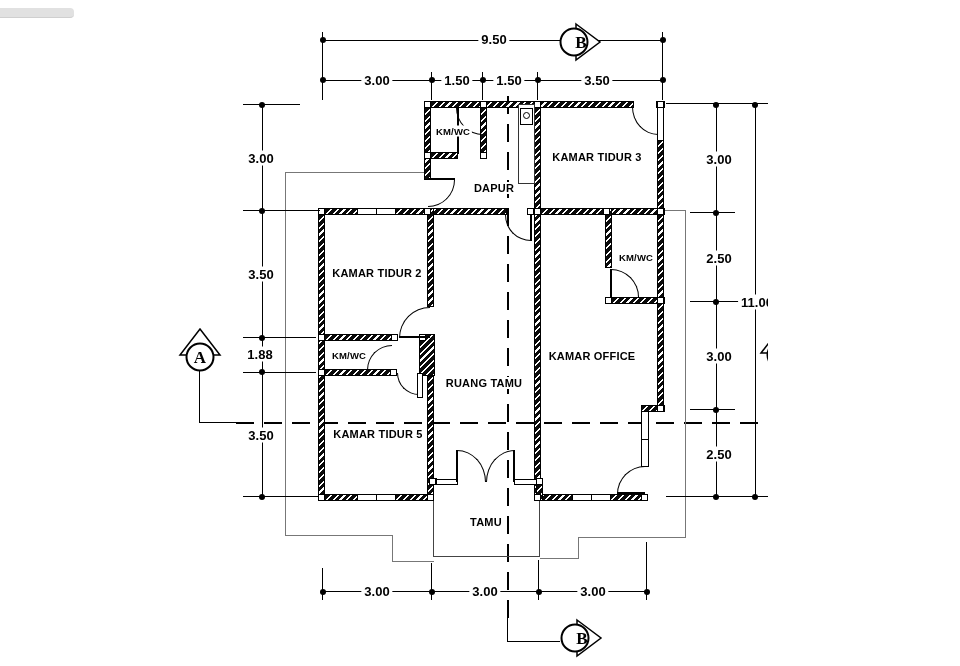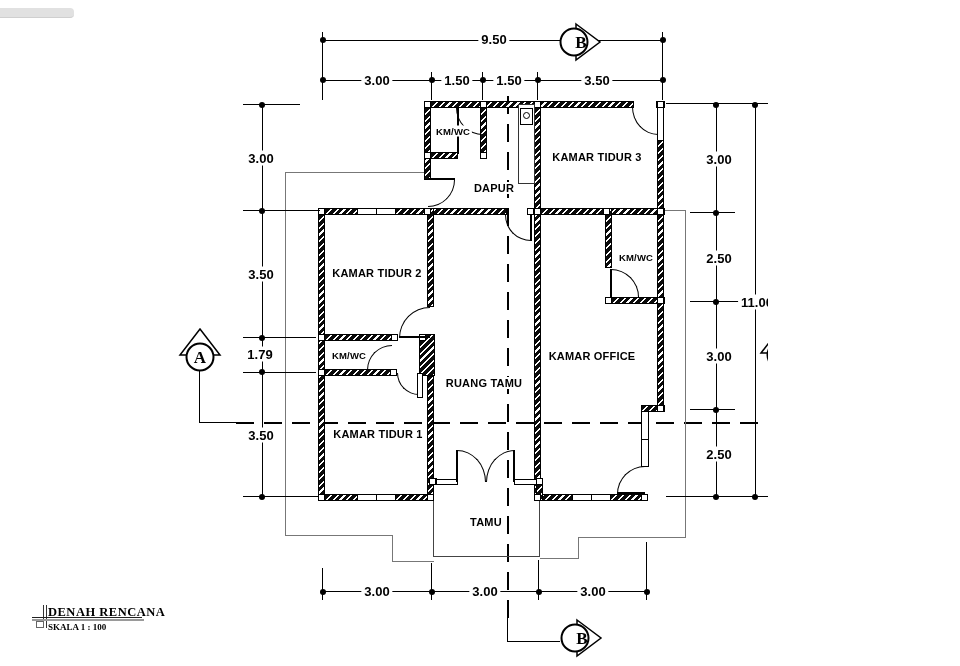--- a/index.html
+++ b/index.html
@@ -208,37 +208,37 @@
   <div class="dot" style="left:536px;top:589px;"></div>
   <div class="dot" style="left:644px;top:589px;"></div>
 
   <div class="dim" style="left:494px;top:39px;">9.50</div>
   <div class="dim" style="left:377px;top:80px;">3.00</div>
   <div class="dim" style="left:457px;top:80px;">1.50</div>
   <div class="dim" style="left:509px;top:80px;">1.50</div>
   <div class="dim" style="left:597px;top:80px;">3.50</div>
   <div class="dim" style="left:261px;top:158px;">3.00</div>
   <div class="dim" style="left:261px;top:274px;">3.50</div>
-  <div class="dim" style="left:260px;top:354px;">1.79</div>
+  <div class="dim" style="left:260px;top:354px;">1.88</div>
   <div class="dim" style="left:261px;top:435px;">3.50</div>
   <div class="dim" style="left:719px;top:159px;">3.00</div>
   <div class="dim" style="left:719px;top:258px;">2.50</div>
   <div class="dim" style="left:719px;top:356px;">3.00</div>
   <div class="dim" style="left:719px;top:454px;">2.50</div>
   <div class="dim" style="left:757px;top:302px;">11.00</div>
   <div class="dim" style="left:377px;top:591px;">3.00</div>
   <div class="dim" style="left:485px;top:591px;">3.00</div>
   <div class="dim" style="left:593px;top:591px;">3.00</div>
 
   <div class="room small" style="left:453px;top:131px;">KM/WC</div>
   <div class="room" style="left:494px;top:188px;">DAPUR</div>
   <div class="room" style="left:597px;top:157px;">KAMAR TIDUR 3</div>
   <div class="room" style="left:377px;top:273px;">KAMAR TIDUR 2</div>
   <div class="room small" style="left:349px;top:355px;">KM/WC</div>
-  <div class="room" style="left:378px;top:434px;">KAMAR TIDUR 1</div>
+  <div class="room" style="left:378px;top:434px;">KAMAR TIDUR 5</div>
   <div class="room" style="left:484px;top:383px;">RUANG TAMU</div>
   <div class="room" style="left:592px;top:356px;">KAMAR OFFICE</div>
   <div class="room small" style="left:636px;top:257px;">KM/WC</div>
   <div class="room" style="left:486px;top:522px;">TAMU</div>
 
   <svg class="abs" style="left:178px;top:327px;" width="44" height="46">
     <polygon points="22,2 42,28 2,28" fill="#fff" stroke="#000" stroke-width="1.5"></polygon>
     <circle cx="22" cy="30" r="13.5" fill="#fff" stroke="#000" stroke-width="2"></circle>
     <text x="22" y="36" font-size="17" text-anchor="middle">A</text>
   </svg>
@@ -251,23 +251,14 @@
     <polygon points="24,4 48,22 24,40" fill="#fff" stroke="#000" stroke-width="1.5"></polygon>
     <circle cx="22" cy="22" r="13.5" fill="#fff" stroke="#000" stroke-width="2"></circle>
     <text x="29" y="28" font-size="17" text-anchor="middle">B</text>
   </svg>
   <svg class="abs" style="left:553px;top:616px;" width="52" height="44">
     <polygon points="24,4 48,22 24,40" fill="#fff" stroke="#000" stroke-width="1.5"></polygon>
     <circle cx="22" cy="22" r="13.5" fill="#fff" stroke="#000" stroke-width="2"></circle>
     <text x="29" y="28" font-size="17" text-anchor="middle">B</text>
   </svg>
 
-  <div class="titleblock" style="left:32px;top:600px;width:160px;height:40px;">
-    <div class="abs" style="left:11px;top:5px;width:1px;height:23px;background:#333;"></div>
-    <div class="abs" style="left:14px;top:5px;width:1px;height:23px;background:#333;"></div>
-    <div class="t1 abs" style="left:16px;top:5px;">DENAH RENCANA</div>
-    <div class="abs" style="left:0;top:17px;width:110px;height:1px;background:#222;"></div>
-    <div class="abs" style="left:0;top:19px;width:112px;height:2px;background:#9a9a9a;"></div>
-    <div class="t2 abs" style="left:16px;top:22px;">SKALA 1 : 100</div>
-    <div class="abs" style="left:4px;top:21px;width:8px;height:7px;border:1px solid #666;background:#fff;box-sizing:border-box;"></div>
-  </div>
 
 </div>
 
 </body></html>

